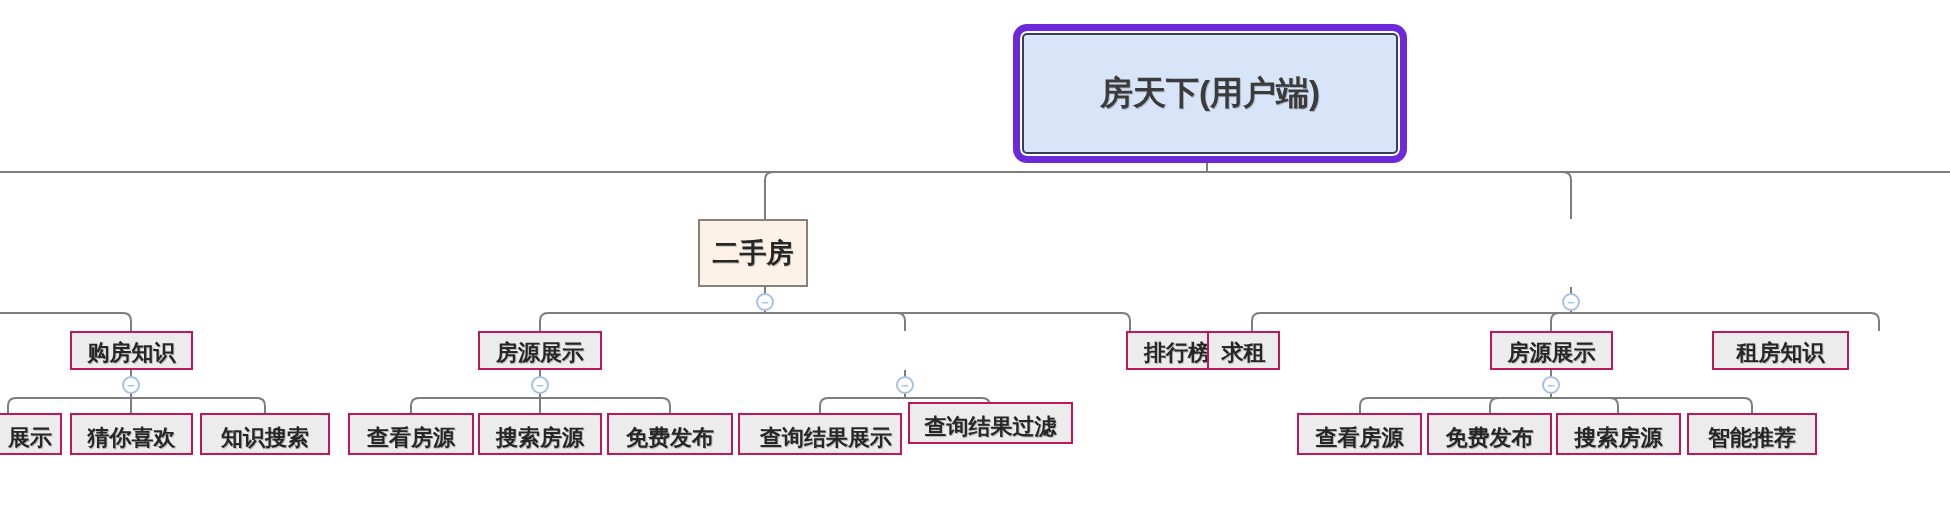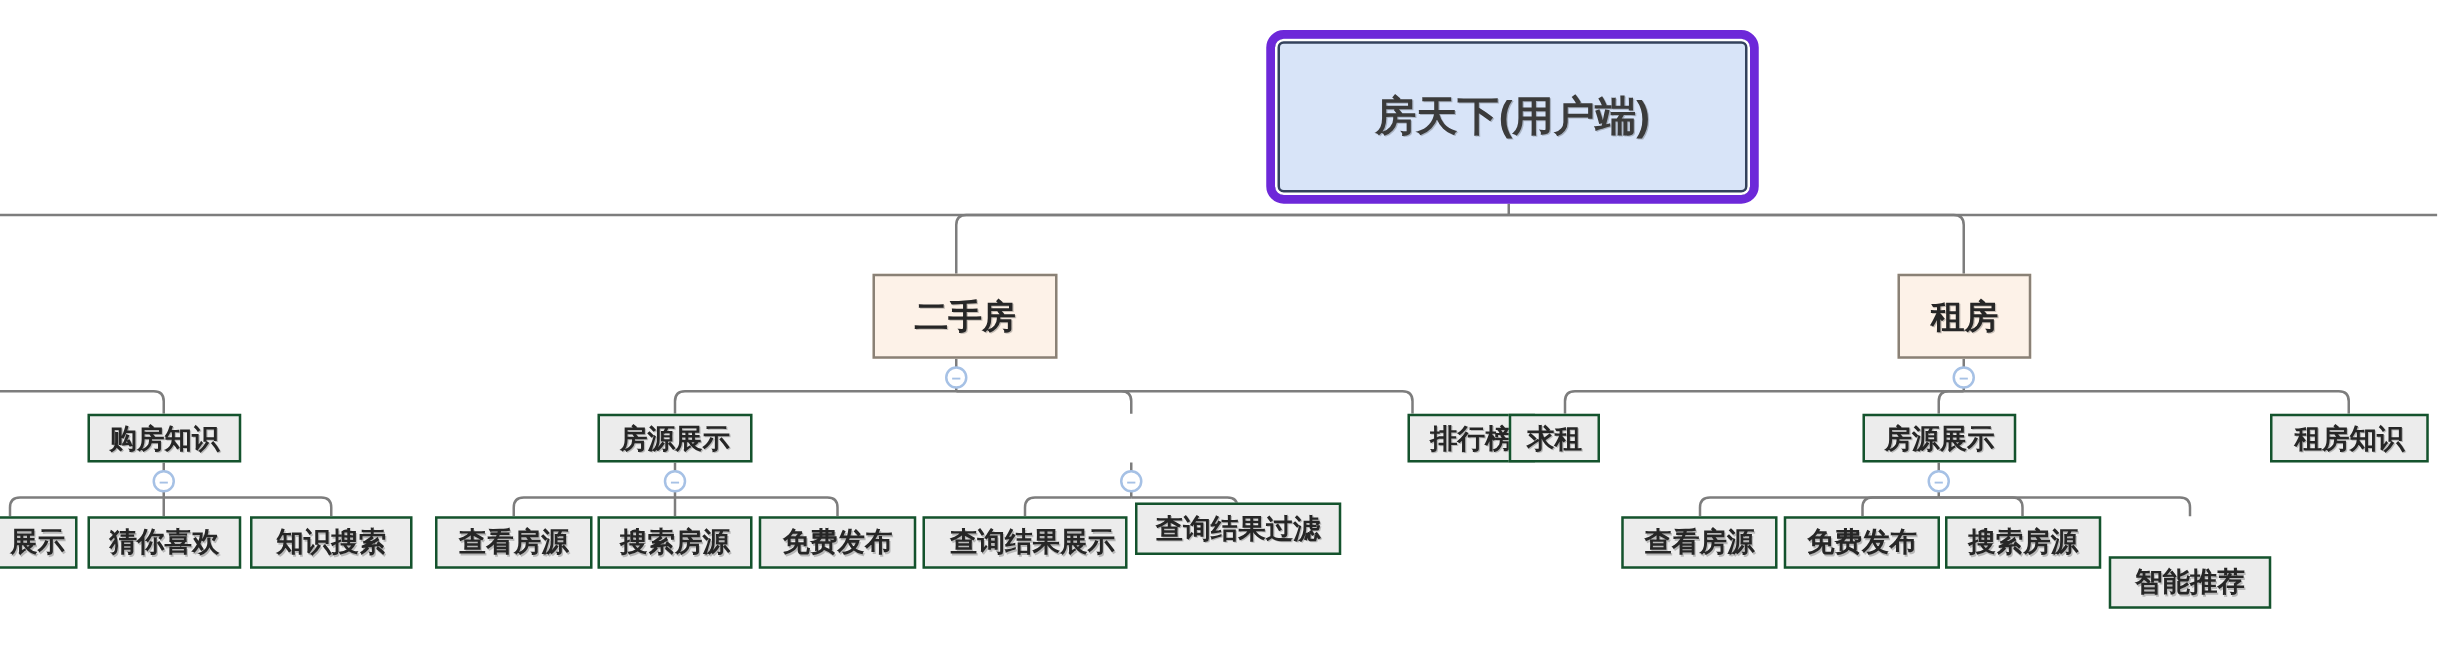--- a/index.html
+++ b/index.html
@@ -13,21 +13,21 @@
     position:absolute;display:flex;align-items:center;justify-content:center;
     box-sizing:border-box;font-weight:700;color:#262626;white-space:nowrap;
     text-shadow:1px 1px 0 rgba(0,0,0,0.22);
   }
   .node--root{
     background:#d8e4f8;border:7px solid #6d28d9;border-radius:14px;
     box-shadow:inset 0 0 0 2px #ffffff,inset 0 0 0 4px #33415c;
     font-size:33px;color:#3b3b3b;
   }
   .node--branch{background:#fdf2e8;border:2px solid #8a8176;font-size:27px;}
-  .node--gray{background:#ececec;border:2px solid #14532d;font-size:22px;}
+  .node--gray{background:#ececec;border:2px solid #be185d;font-size:22px;align-items:flex-end;}
   .node--cut{justify-content:flex-end;padding-right:8px;}
   .collapse{
     position:absolute;width:18px;height:18px;box-sizing:border-box;border-radius:50%;
     background:#ffffff;border:2px solid #a6c1e5;color:#a6c1e5;
     display:flex;align-items:center;justify-content:center;
     font-size:13px;line-height:1;font-weight:700;cursor:pointer;
   }
 </style>
 </head>
 <body>
@@ -69,43 +69,40 @@
     <path d="M1551 398 H1368 Q1360 398 1360 406 V413"></path>
     <path d="M1551 398 H1498 Q1490 398 1490 406 V413"></path>
     <path d="M1551 398 H1610 Q1618 398 1618 406 V413"></path>
     <path d="M1551 398 H1744 Q1752 398 1752 406 V413"></path>
   </svg>
 
   <div class="node node--root" style="left:1013px;top:24px;width:394px;height:139px;">
     <span>房天下(用户端)</span>
   </div>
 
-  <div class="node node--branch" style="left:698px;top:219px;width:148px;height:68px;">
+  <div class="node node--branch" style="left:698px;top:219px;width:110px;height:68px;">
     <span>二手房</span>
-  </div>
-  <div class="node node--branch" style="left:1518px;top:219px;width:107px;height:68px;">
-    <span>租房</span>
   </div>
 
   <div class="node node--gray" style="left:70px;top:331px;width:123px;height:39px;">
     <span>购房知识</span>
   </div>
   <div class="node node--gray" style="left:478px;top:331px;width:124px;height:39px;">
     <span>房源展示</span>
   </div>
   <div class="node node--gray" style="left:1078px;top:331px;width:102px;height:39px;margin-left:48px;">
     <span>排行榜</span>
   </div>
   <div class="node node--gray" style="left:1207px;top:331px;width:73px;height:39px;">
     <span>求租</span>
   </div>
   <div class="node node--gray" style="left:1490px;top:331px;width:123px;height:39px;">
     <span>房源展示</span>
   </div>
-  <div class="node node--gray" style="left:1816px;top:331px;width:127px;height:39px;">
+  <div class="node node--gray" style="left:1712px;top:331px;width:137px;height:39px;">
     <span>租房知识</span>
   </div>
 
   <div class="node node--gray node--cut" style="left:-46px;top:413px;width:108px;height:42px;">
     <span>展示</span>
   </div>
   <div class="node node--gray" style="left:70px;top:413px;width:123px;height:42px;">
     <span>猜你喜欢</span>
   </div>
   <div class="node node--gray" style="left:200px;top:413px;width:130px;height:42px;">
@@ -128,21 +125,21 @@
   </div>
   <div class="node node--gray" style="left:1297px;top:413px;width:125px;height:42px;">
     <span>查看房源</span>
   </div>
   <div class="node node--gray" style="left:1427px;top:413px;width:125px;height:42px;">
     <span>免费发布</span>
   </div>
   <div class="node node--gray" style="left:1556px;top:413px;width:125px;height:42px;">
     <span>搜索房源</span>
   </div>
-  <div class="node node--gray" style="left:1687px;top:413px;width:130px;height:42px;margin-top:32px;">
+  <div class="node node--gray" style="left:1687px;top:413px;width:130px;height:42px;">
     <span>智能推荐</span>
   </div>
 
   <div class="collapse" style="left:756px;top:293px;">
     <span>−</span>
   </div>
   <div class="collapse" style="left:1562px;top:293px;">
     <span>−</span>
   </div>
   <div class="collapse" style="left:122px;top:376px;">

